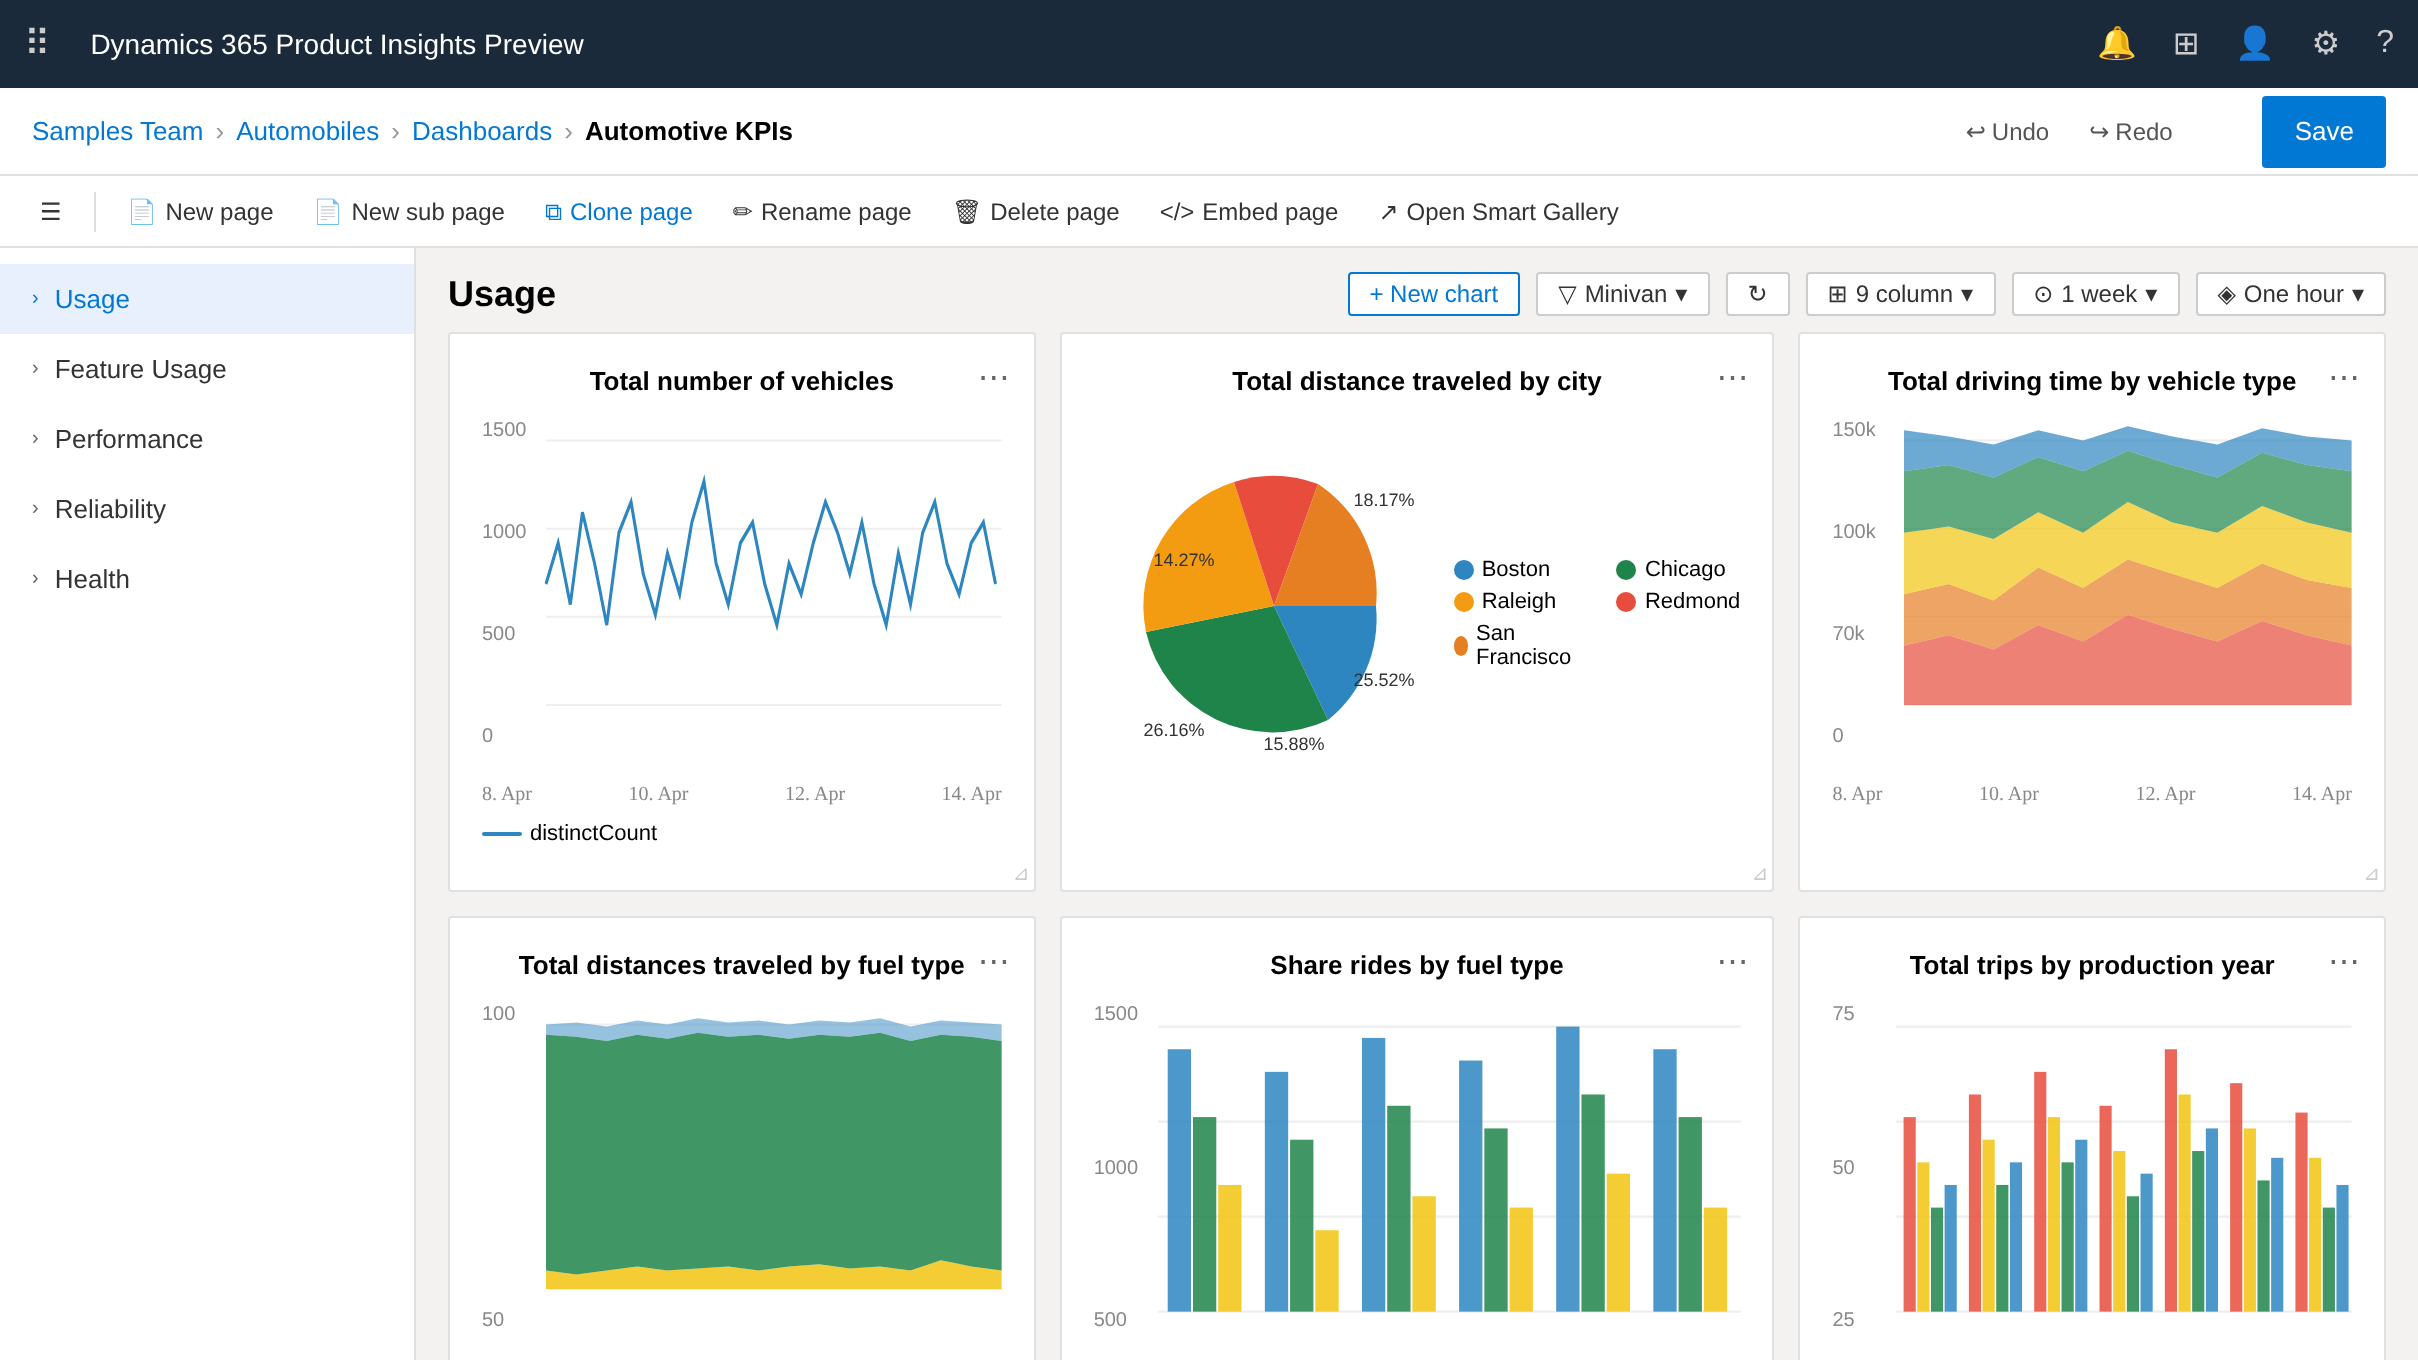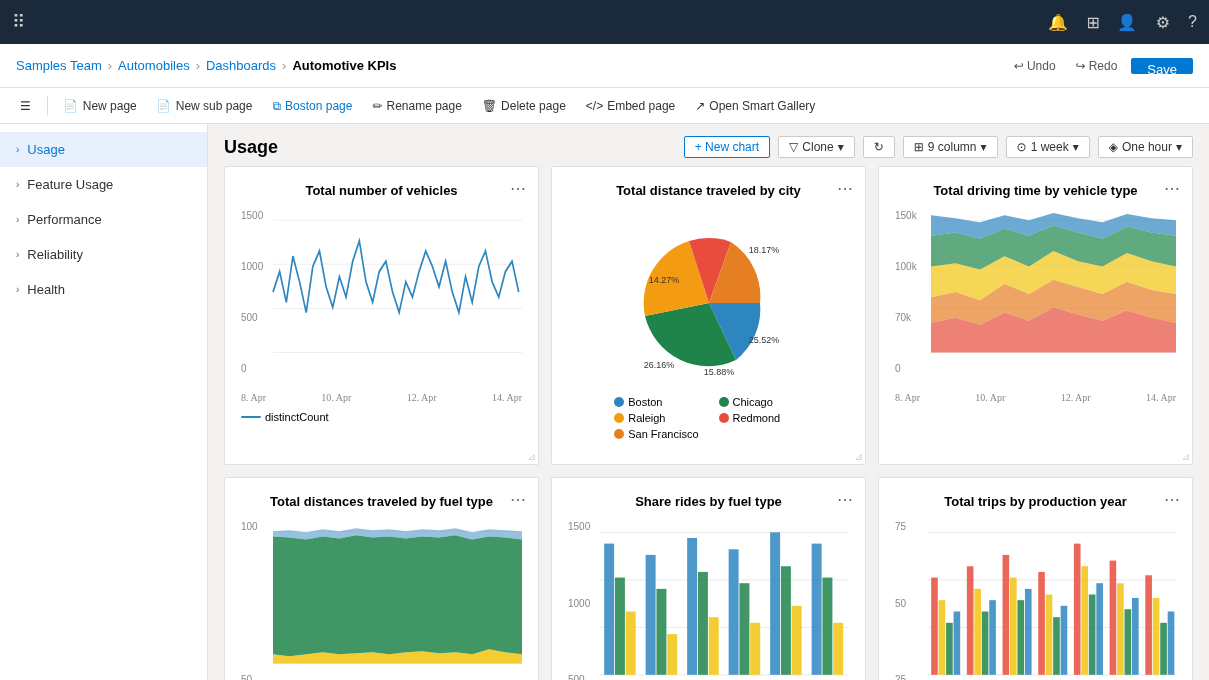--- a/index.html
+++ b/index.html
@@ -26,21 +26,21 @@
       display: flex;
       align-items: center;
       padding: 0 16px;
       border-bottom: 1px solid #e0e0e0;
     }
     .breadcrumb { display: flex; align-items: center; gap: 6px; font-size: 13px; color: #555; }
     .breadcrumb-sep { color: #999; }
     .breadcrumb-current { font-weight: 700; color: #000; }
     .breadcrumb-actions { margin-left: auto; display: flex; align-items: center; gap: 8px; }
     .bc-action-btn { background: none; border: none; color: #555; font-size: 12px; cursor: pointer; padding: 2px 6px; display: flex; align-items: center; gap: 3px; }
-    .save-btn { background: #0078d4; color: #fff; border: none; padding: 4px 16px; border-radius: 2px; font-size: 13px; cursor: pointer; height: 16px; }
+    .save-btn { background: #0078d4; color: #fff; border: none; padding: 4px 16px; border-radius: 2px; font-size: 13px; cursor: pointer; height: 36px; margin-left: 31px; }
 
     
     .toolbar {
       background: #fff;
       height: 36px;
       display: flex;
       align-items: center;
       padding: 0 12px;
       border-bottom: 1px solid #e0e0e0;
       gap: 4px;
@@ -127,20 +127,21 @@
     
     .content::-webkit-scrollbar { width: 6px; }
     .content::-webkit-scrollbar-track { background: #f0f0f0; }
     .content::-webkit-scrollbar-thumb { background: #ccc; border-radius: 3px; }
   </style>
 </head>
 <body>
 
 <div class="top-nav">
   <span style="font-size:18px; color:#ccc; cursor:pointer;">⠿</span>
+  <span class="top-nav-title">Dynamics 365 Product Insights Preview</span>
   <div class="top-nav-icons">
     <span class="top-nav-icon">🔔</span>
     <span class="top-nav-icon">⊞</span>
     <span class="top-nav-icon">👤</span>
     <span class="top-nav-icon">⚙</span>
     <span class="top-nav-icon">?</span>
   </div>
 </div>
 
 <div class="breadcrumb-bar">
@@ -168,21 +169,21 @@
   <button class="toolbar-btn">
     <span>📄</span>
     <span>New page</span>
   </button>
   <button class="toolbar-btn">
     <span>📄</span>
     <span>New sub page</span>
   </button>
   <button class="toolbar-btn active">
     <span>⧉</span>
-    <span>Boston page</span>
+    <span>Clone page</span>
   </button>
   <button class="toolbar-btn">
     <span>✏</span>
     <span>Rename page</span>
   </button>
   <button class="toolbar-btn">
     <span>🗑</span>
     <span>Delete page</span>
   </button>
   <button class="toolbar-btn">
@@ -223,21 +224,21 @@
   <div class="content">
 
     <div class="usage-header">
       <span class="usage-title">Usage</span>
       <div class="usage-controls">
         <button class="ctrl-btn ctrl-btn-primary">
           <span>+ New chart</span>
         </button>
         <button class="ctrl-btn">
           <span>▽</span>
-          <span>Clone</span>
+          <span>Minivan</span>
           <span>▾</span>
         </button>
         <button class="ctrl-btn">
           <span>↻</span>
         </button>
         <button class="ctrl-btn">
           <span>⊞</span>
           <span>9 column</span>
           <span>▾</span>
         </button>
@@ -287,21 +288,21 @@
             <div class="legend-line" style="background:#2e86c1;"></div>
             <span>distinctCount</span>
           </div>
         </div>
         <div class="resize-handle">⊿</div>
       </div>
 
       <div class="chart-card">
         <div class="chart-title">Total distance traveled by city</div>
         <button class="chart-more">⋯</button>
-        <div style="display:flex; flex-direction:column; align-items:center; padding: 8px 0;">
+        <div style="display:flex; flex-direction:row; align-items:center; padding: 8px 0;">
           <div style="position:relative; width:180px; height:170px;">
             <svg width="180" height="170" viewBox="-90 -85 180 170">
 
               <path d="M0,0 L51,0 A65,65 0 0,1 27,57 Z" fill="#2e86c1"></path>
 
               <path d="M0,0 L27,57 A65,65 0 0,1 -64,13 Z" fill="#1e8449"></path>
 
               <path d="M0,0 L-64,13 A65,65 0 0,1 -20,-62 Z" fill="#f39c12"></path>
 
               <path d="M0,0 L-20,-62 A65,65 0 0,1 22,-61 Z" fill="#e74c3c"></path>

